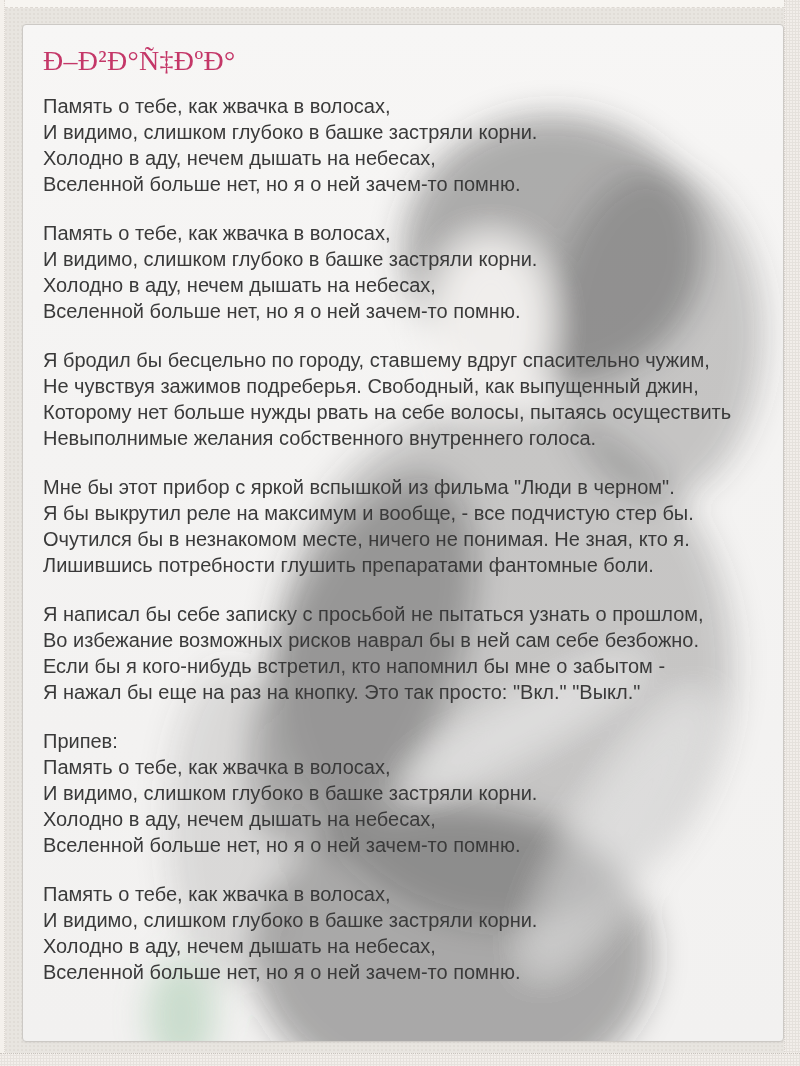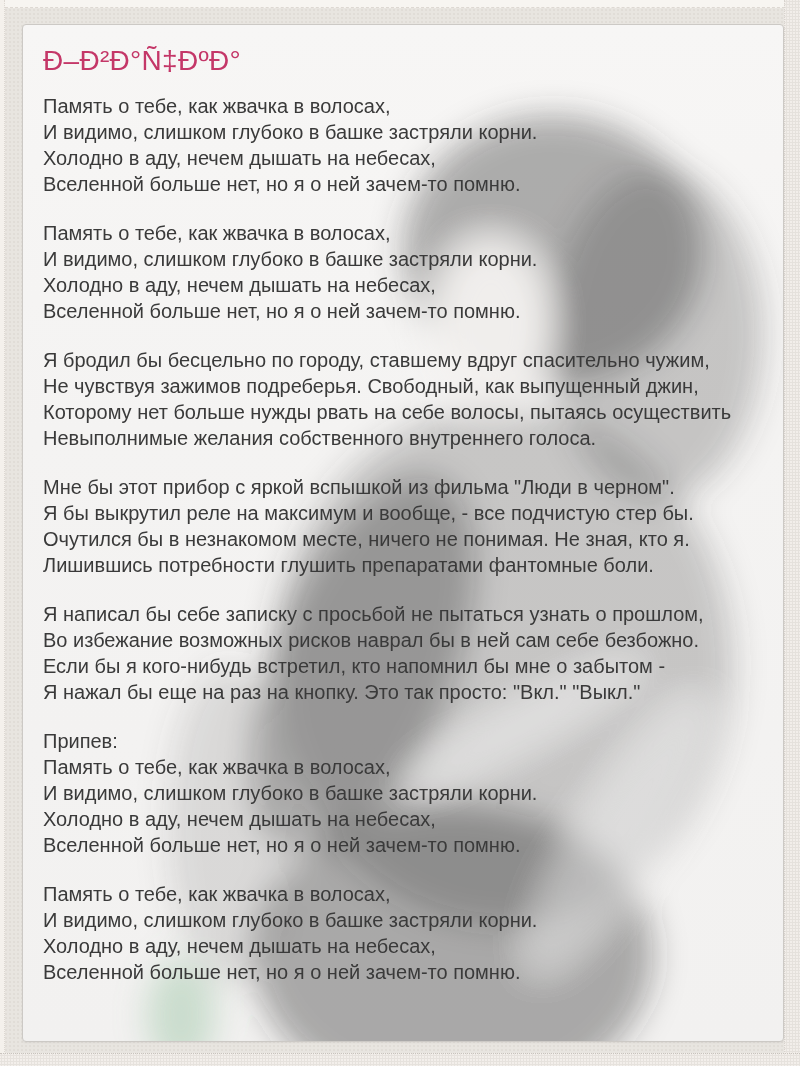--- a/index.html
+++ b/index.html
@@ -30,20 +30,21 @@
     box-shadow:0 1px 2px rgba(0,0,0,0.05);
     overflow:hidden;
   }
   .bg-figure{position:absolute;left:0;top:0;width:760px;height:1016px;pointer-events:none;}
   .content{position:relative;z-index:2;padding:0 20px;}
 
   h1.title{
     margin:20px 0 4px 0;
     font-size:28px;font-weight:400;line-height:1.15;letter-spacing:.3px;
     color:#c43768;
+    font-family:Liberation Serif, serif;
   }
   .artist-line{
     font-size:15px;color:#3e3e3e;
     padding-bottom:7px;margin-bottom:0;
     border-bottom:1px dashed #a3aebc;
   }
   .artist-line a{color:#5ea9a6;text-decoration:none;cursor:pointer;}
   .artist-prefix{margin-right:4px;}
 
   .lyrics{margin-top:16px;font-size:20px;line-height:26px;color:#3a3a3a;}

